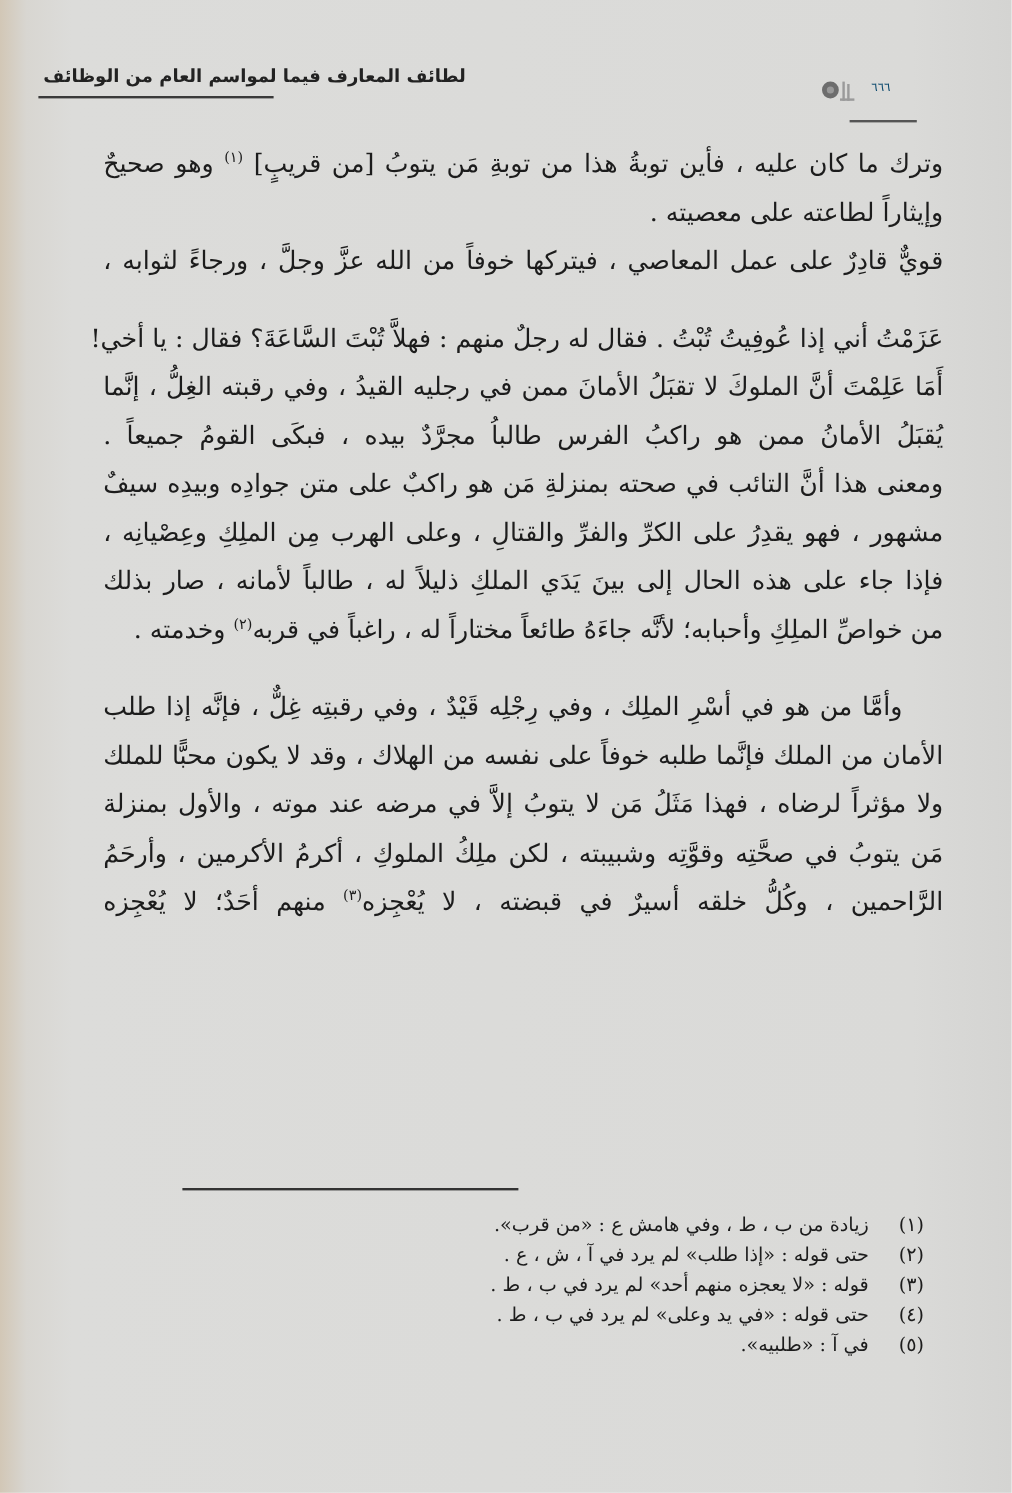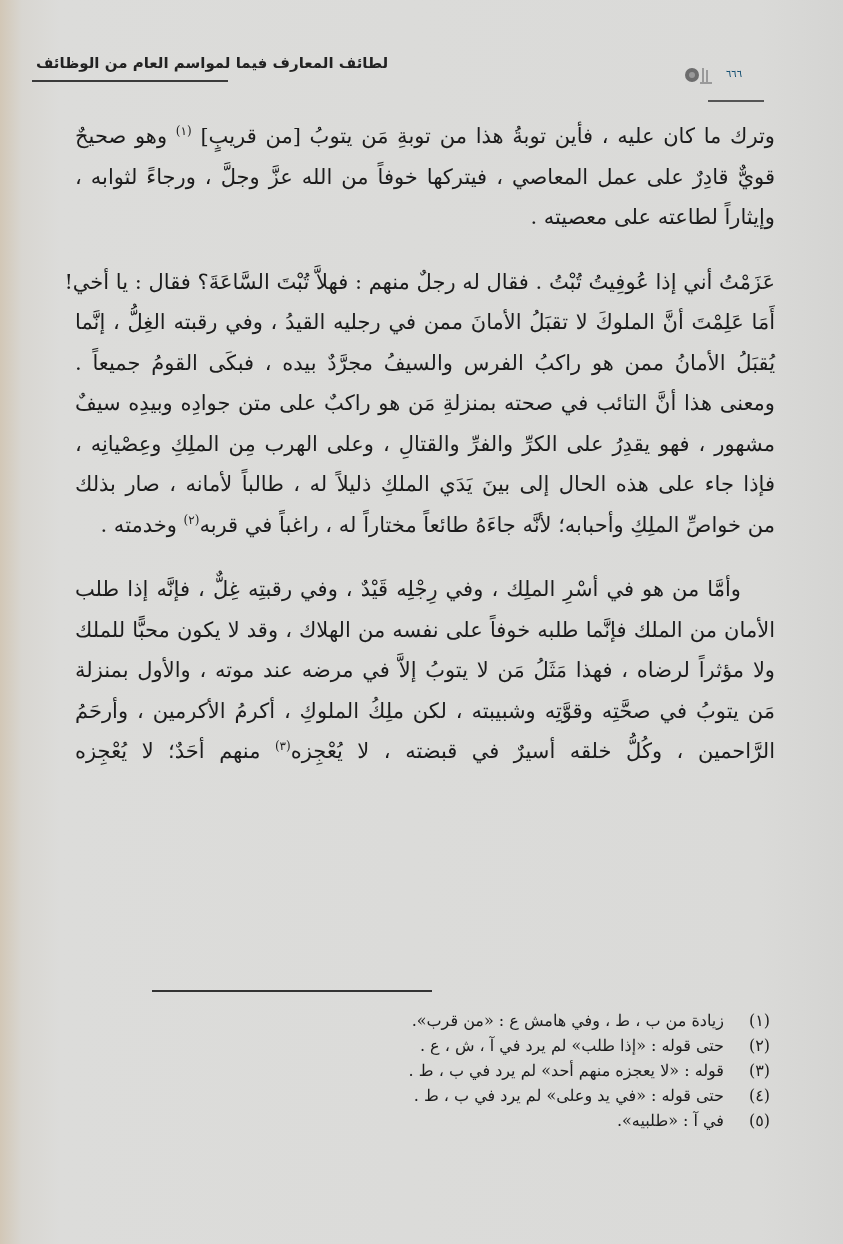--- a/index.html
+++ b/index.html
@@ -27,21 +27,21 @@
       font-family: "DejaVu Sans", "Liberation Sans", sans-serif;
       font-size: 10px; color: #0c4a6e;
     }
     .ornament {
       position: absolute; left: 650px; top: 12px; width: 36px; height: 24px;
     }
     .pn-rule {
       position: absolute; left: 676px; top: 48px; width: 56px; height: 1.5px; background: #555;
     }
     .body-text {
-      position: absolute; top: 116px; left: 75px; width: 700px;
+      position: absolute; top: 116px; left: 86px; width: 700px;
       direction: rtl; text-align: justify; text-align-last: right;
       font-size: 21px; line-height: 40.5px;
     }
     .para { margin: 0; }
     .para-gap { height: 24px; }
     .line { display: block; text-align: justify; text-align-last: justify; white-space: nowrap; }
     .line.last { text-align-last: right; }
     .indent { padding-right: 34px; }
     sup { font-size: 12px; line-height: 0; }
     .fn-rule {
@@ -73,29 +73,29 @@
       </g>
     </svg>
     <div class="page-number">٦٦٦</div>
     <div class="pn-rule"></div>
   </div>
 
   <div class="body-text">
 
     <div class="para">
       <span class="line"><span>وترك ما كان عليه ، فأين توبةُ هذا من توبةِ مَن يتوبُ [من قريبٍ]</span> <sup>(١)</sup> <span>وهو صحيحٌ</span></span>
+      <span class="line last">وإيثاراً لطاعته على معصيته .</span>
       <span class="line">قويٌّ قادِرٌ على عمل المعاصي ، فيتركها خوفاً من الله عزَّ وجلَّ ، ورجاءً لثوابه ،</span>
-      <span class="line last">وإيثاراً لطاعته على معصيته .</span>
     </div>
     <div class="para-gap"></div>
 
     <div class="para">
       <span class="line">عَزَمْتُ أني إذا عُوفِيتُ تُبْتُ . فقال له رجلٌ منهم : فهلاَّ تُبْتَ السَّاعَةَ؟ فقال : يا أخي!</span>
       <span class="line">أَمَا عَلِمْتَ أنَّ الملوكَ لا تقبَلُ الأمانَ ممن في رجليه القيدُ ، وفي رقبته الغِلُّ ، إنَّما</span>
-      <span class="line">يُقبَلُ الأمانُ ممن هو راكبُ الفرس والسيفُ مجرَّدٌ بيده ، فبكَى القومُ جميعاً .</span>
+      <span class="line">يُقبَلُ الأمانُ ممن هو راكبُ الفرس طالباُ مجرَّدٌ بيده ، فبكَى القومُ جميعاً .</span>
       <span class="line">ومعنى هذا أنَّ التائب في صحته بمنزلةِ مَن هو راكبٌ على متن جوادِه وبيدِه سيفٌ</span>
       <span class="line">مشهور ، فهو يقدِرُ على الكرِّ والفرِّ والقتالِ ، وعلى الهرب مِن الملِكِ وعِصْيانِه ،</span>
       <span class="line">فإذا جاء على هذه الحال إلى بينَ يَدَي الملكِ ذليلاً له ، طالباً لأمانه ، صار بذلك</span>
       <span class="line last"><span>من خواصِّ الملِكِ وأحبابه؛ لأنَّه جاءَهُ طائعاً مختاراً له ، راغباً في قربه</span><sup>(٢)</sup> <span>وخدمته .</span></span>
     </div>
     <div class="para-gap"></div>
 
     <div class="para">
       <span class="line indent">وأمَّا من هو في أسْرِ الملِك ، وفي رِجْلِه قَيْدٌ ، وفي رقبتِه غِلٌّ ، فإنَّه إذا طلب</span>
       <span class="line">الأمان من الملك فإنَّما طلبه خوفاً على نفسه من الهلاك ، وقد لا يكون محبًّا للملك</span>

